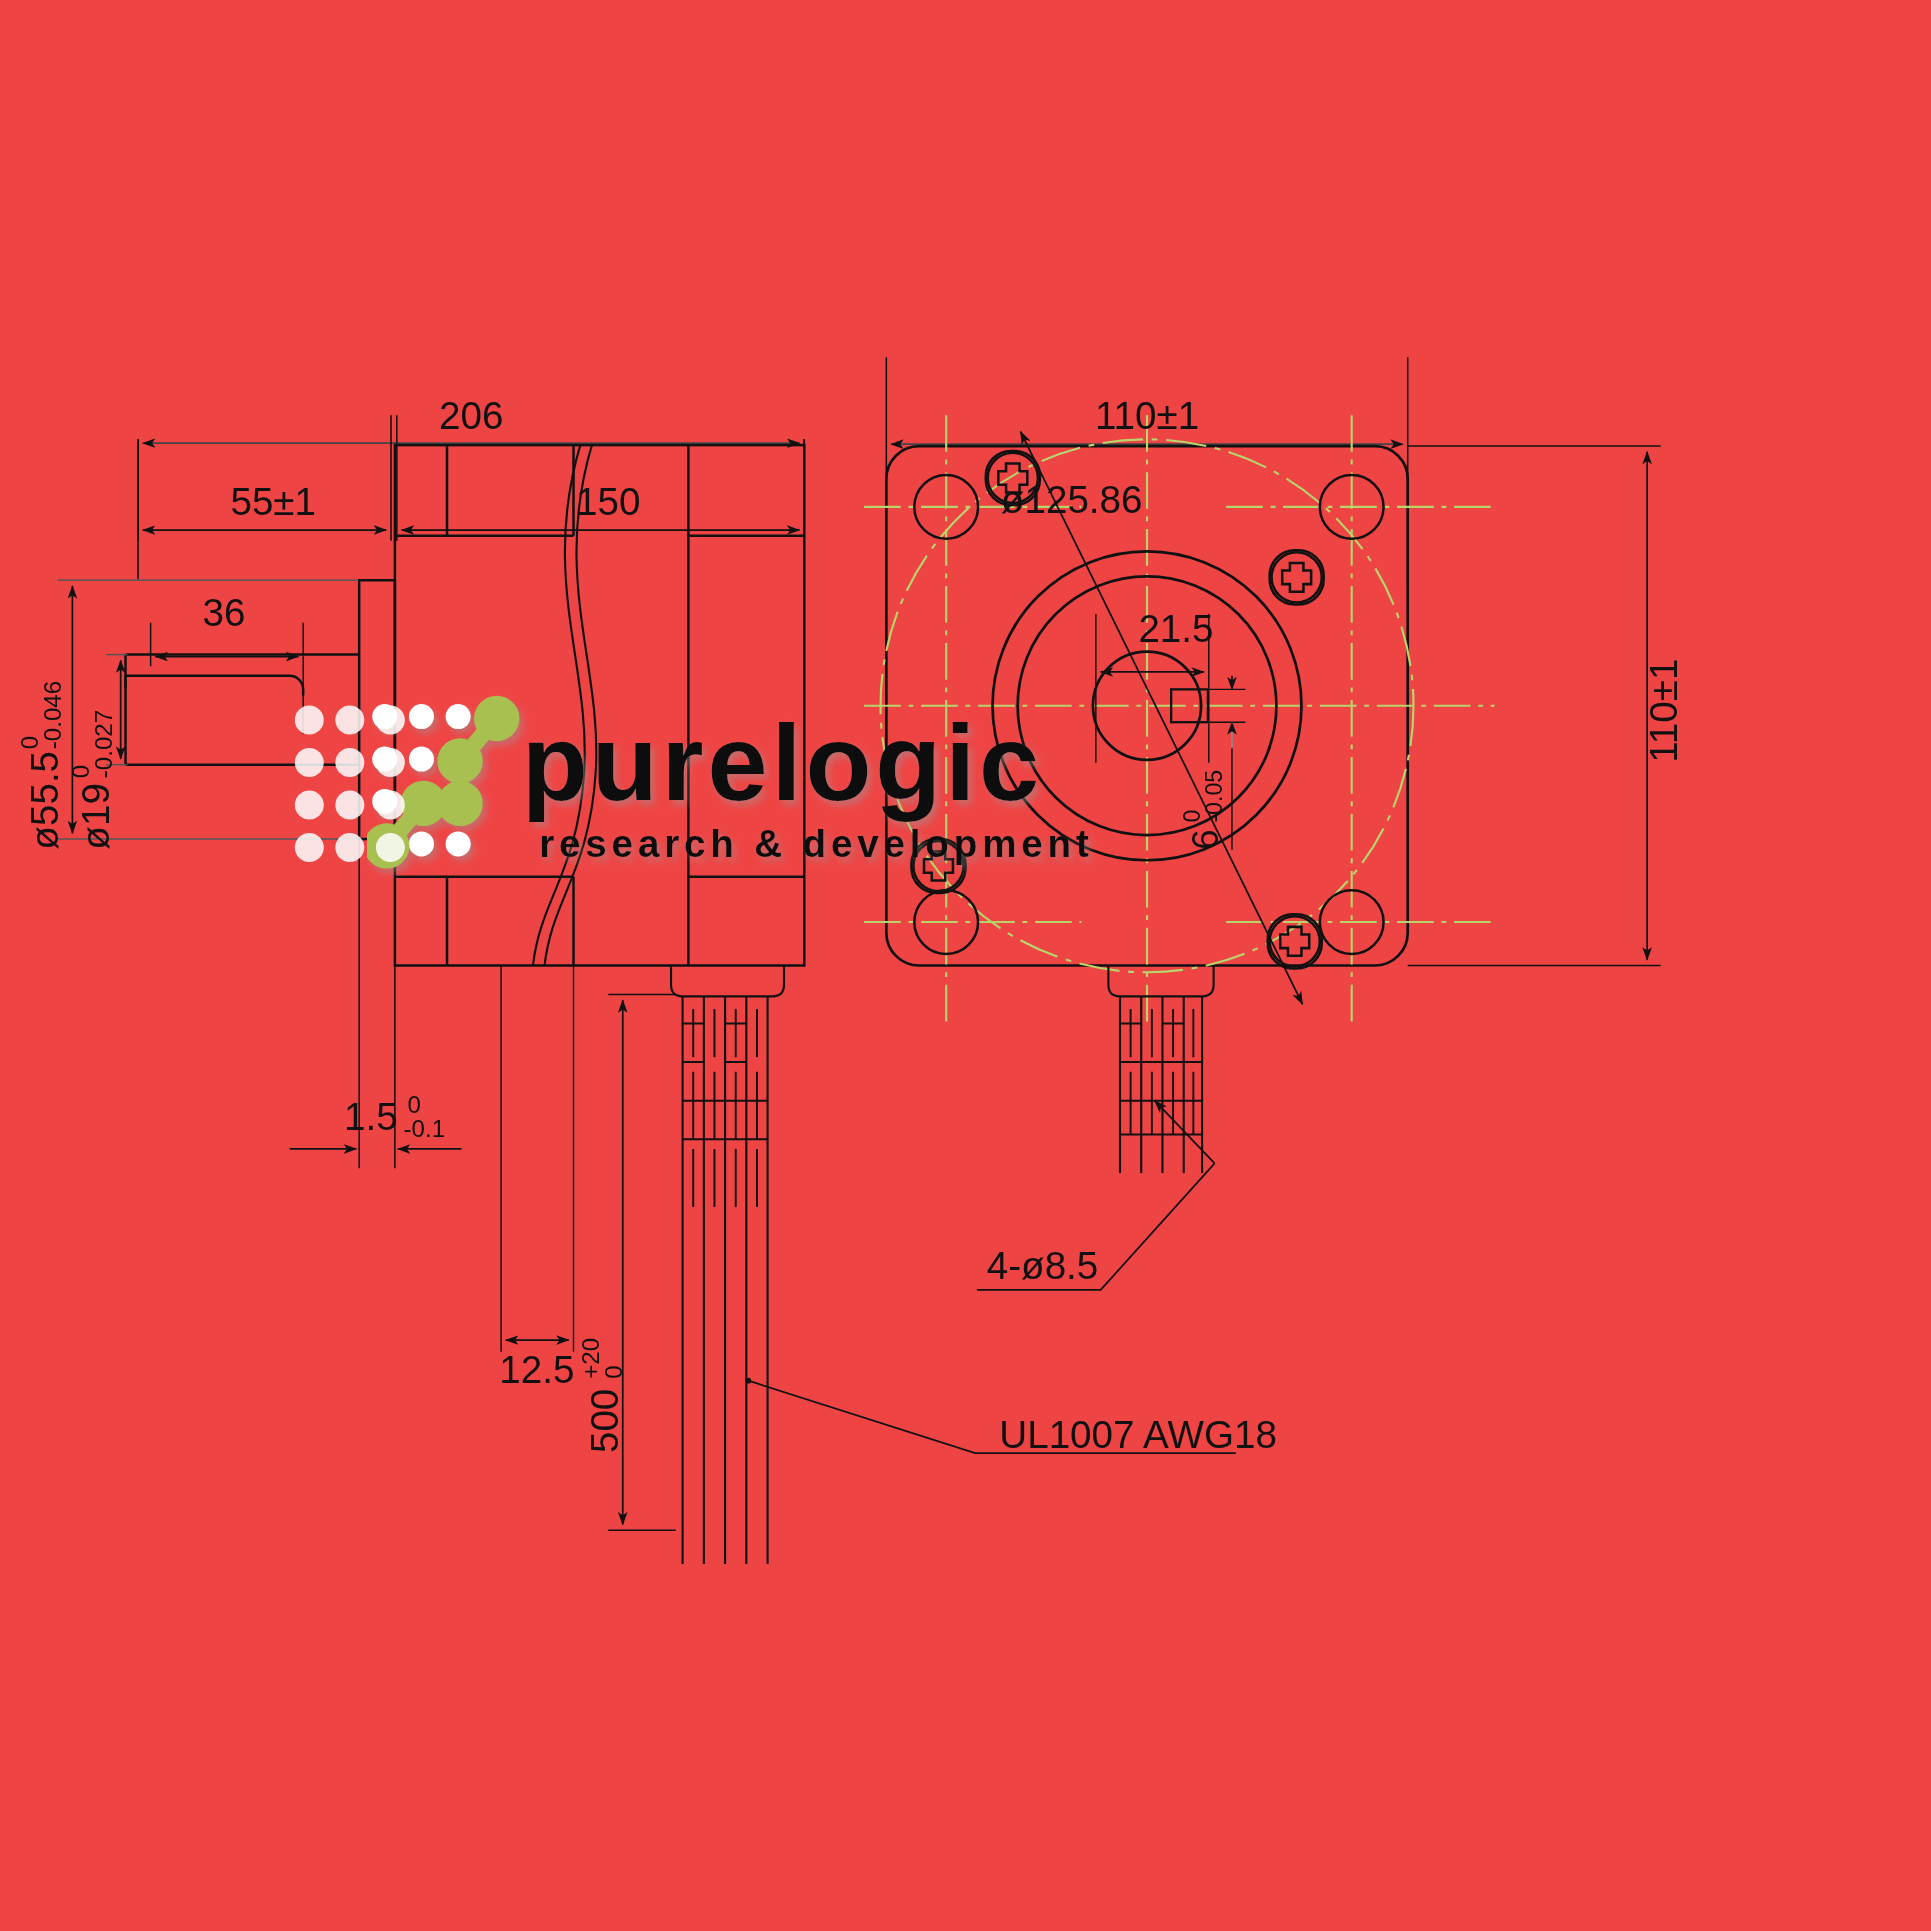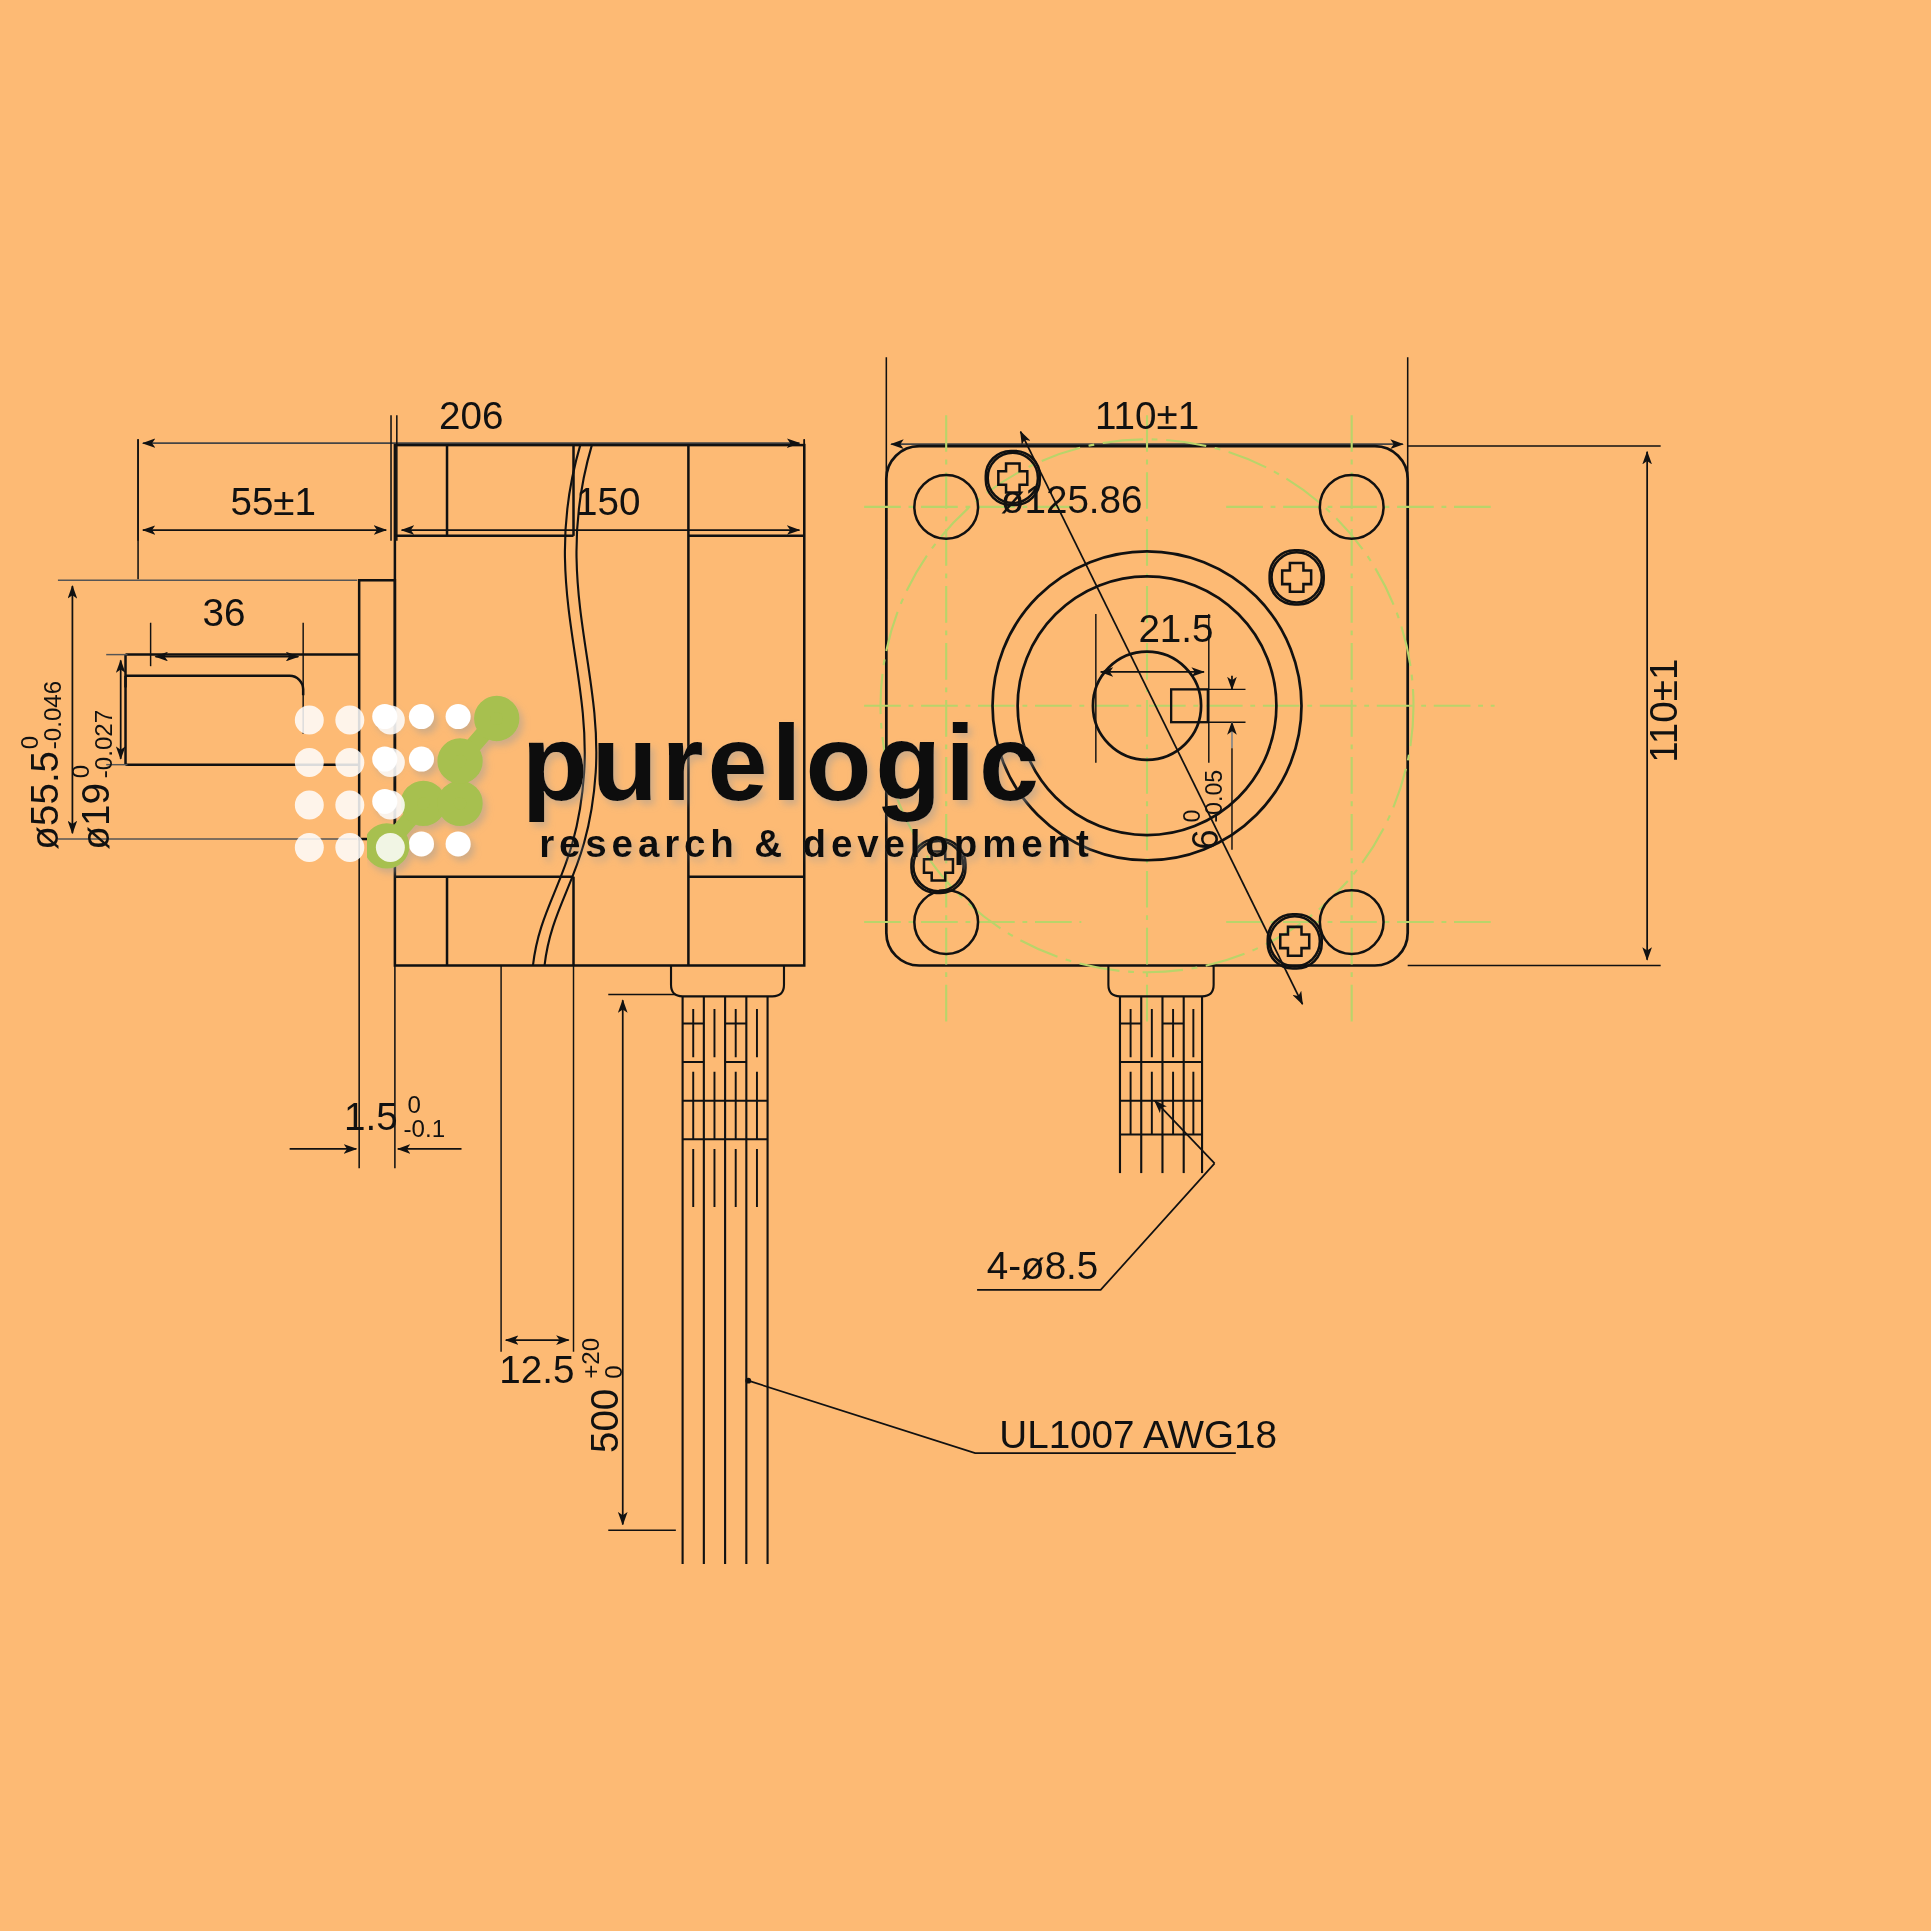--- a/index.html
+++ b/index.html
@@ -2,21 +2,21 @@
 <html><head>
 <meta charset="utf-8">
 <title>Stepper Motor Technical Drawing</title>
 <style>
   html,body{margin:0;padding:0;background:#ffffff;}
   body{
     width:1931px;height:1931px;overflow:hidden;
     font-family:"Liberation Sans", sans-serif;
     color:#1a1a1a;
   }
-  #stage{position:relative;width:1931px;height:1931px;background:#fdba74;}
+  #stage{position:relative;width:1931px;height:1931px;background:#ef4444;}
   svg#drawing{position:absolute;left:0;top:0;width:1931px;height:1931px;display:block;}
   .wm{position:absolute;pointer-events:none;}
   text{font-family:"Liberation Sans", sans-serif;fill:#111;}
 </style>
 </head>
 <body>
 
 <div id="stage">
 
   <svg id="drawing" viewBox="0 0 2000 2000">

